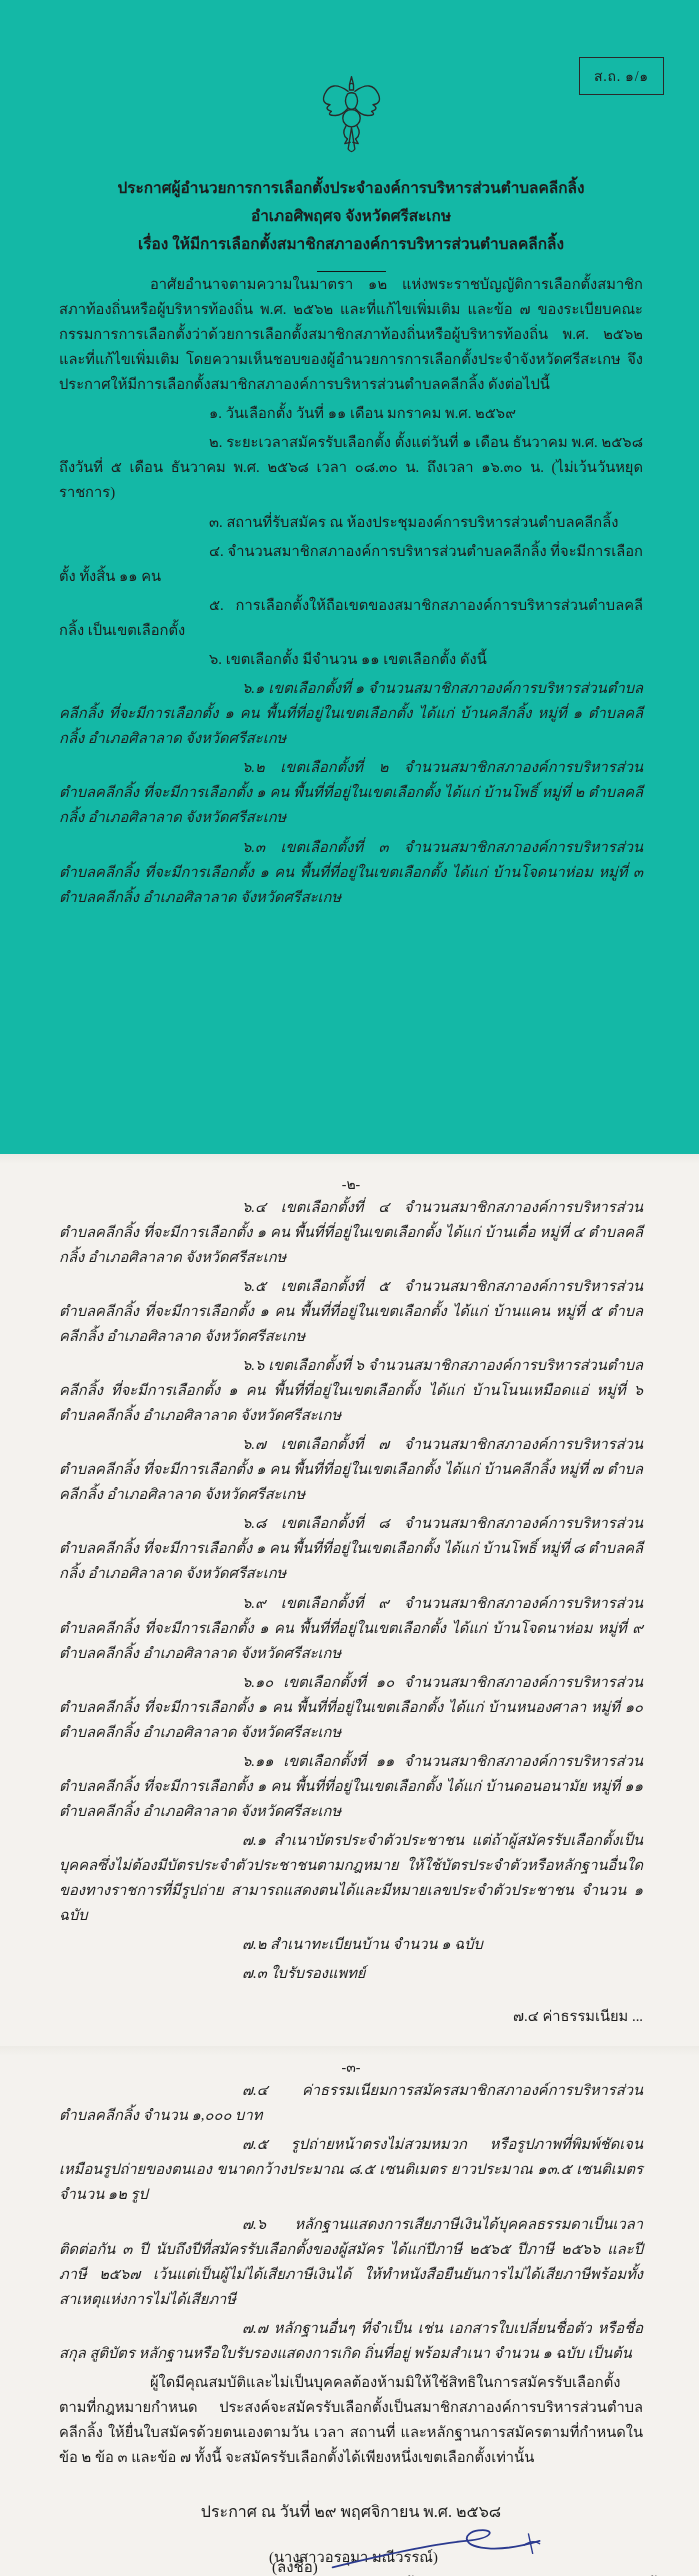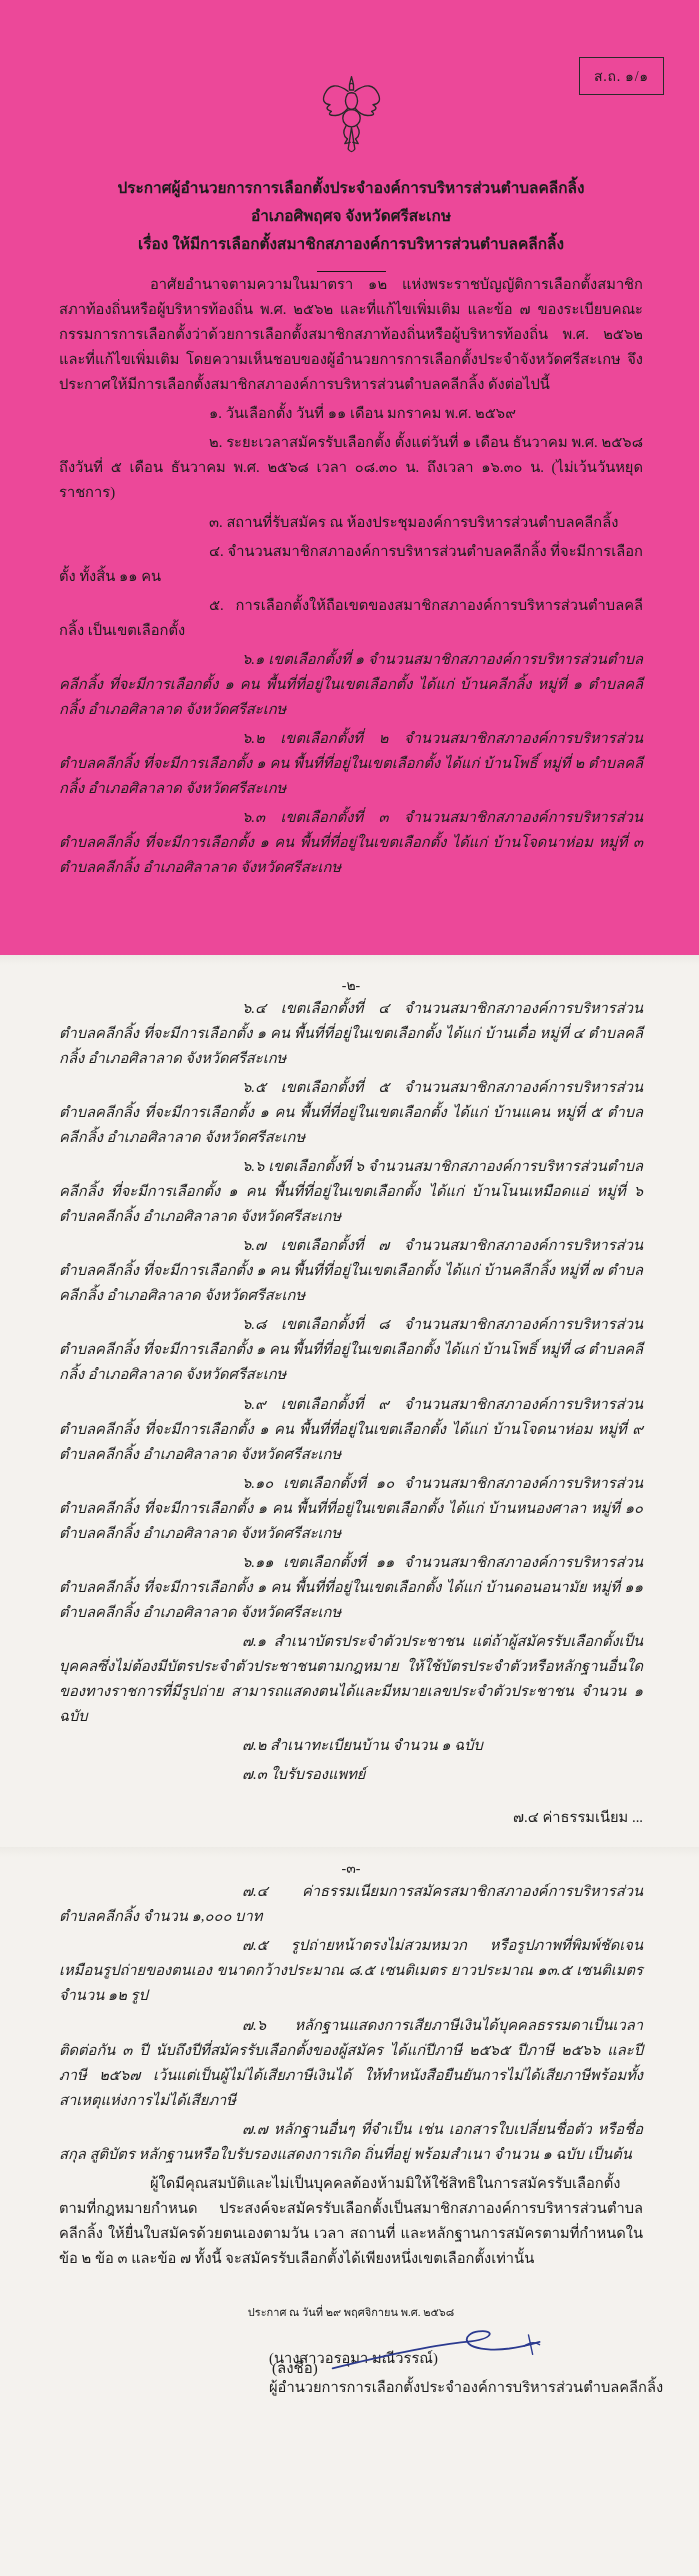--- a/index.html
+++ b/index.html
@@ -10,21 +10,21 @@
     -webkit-font-smoothing:antialiased;
   }
   .doc{width:699px;}
   .page{
     position:relative;
     width:699px;
     box-sizing:border-box;
     padding:0 56px 0 59px;
     overflow:hidden;
   }
-  .page1{height:955px;background:#ec4899;}
+  .page1{height:1154px;background:#14b8a6;}
   .page2{height:892px;background:linear-gradient(#eceae5,#f4f2ee 9.8px);}
   .page3{height:730px;background:linear-gradient(#edebe6,#f4f2ee 9.8px);}
   .form-code-box{
     position:absolute;top:57px;right:35px;
     width:83px;height:36px;
     border:1.4px solid #2a2a2a;
     display:flex;align-items:center;justify-content:center;
     font-size:14px;letter-spacing:0.7px;background:transparent;
   }
   .emblem{
@@ -47,21 +47,21 @@
   .first-block{margin-top:17px;}
   .catchword{
     text-align:right;font-size:14.7px;line-height:25px;margin:18px 0 0 0;
   }
   .page-label{
     text-align:center;font-size:14px;line-height:21px;margin:0;padding-top:19.6px;
   }
   .page3 .page-label{padding-top:11.2px;}
   .after-label{margin-top:9.8px;}
   .date-line{
-    text-align:center;font-size:11px;line-height:25px;margin:29px 0 13px 0;text-indent:0;
+    text-align:center;font-size:16px;line-height:25px;margin:29px 0 13px 0;text-indent:0;
   }
   .signature-block{
     position:relative;width:329px;margin:21px 0 0 210px;text-align:center;
   }
   .sign-label{
     position:absolute;left:3px;top:9.8px;font-size:15px;
   }
   .signature-svg{position:absolute;left:60px;top:-18px;}
   .sig-name{font-size:14.7px;line-height:24px;margin:36px 0 0 28px;}
   .sig-position{font-size:14.7px;line-height:24px;margin:1.4px 0 0 -98px;width:532px;text-align:center;}
@@ -93,20 +93,21 @@
 
     <hr class="rule">
 
     <p class="body indent-para">อาศัยอำนาจตามความในมาตรา ๑๒ แห่งพระราชบัญญัติการเลือกตั้งสมาชิกสภาท้องถิ่นหรือผู้บริหารท้องถิ่น พ.ศ. ๒๕๖๒ และที่แก้ไขเพิ่มเติม และข้อ ๗ ของระเบียบคณะกรรมการการเลือกตั้งว่าด้วยการเลือกตั้งสมาชิกสภาท้องถิ่นหรือผู้บริหารท้องถิ่น พ.ศ. ๒๕๖๒ และที่แก้ไขเพิ่มเติม โดยความเห็นชอบของผู้อำนวยการการเลือกตั้งประจำจังหวัดศรีสะเกษ จึงประกาศให้มีการเลือกตั้งสมาชิกสภาองค์การบริหารส่วนตำบลคลีกลิ้ง ดังต่อไปนี้</p>
 
     <p class="body indent-item">๑.  วันเลือกตั้ง วันที่ ๑๑ เดือน มกราคม พ.ศ. ๒๕๖๙</p>
     <p class="body indent-item">๒.  ระยะเวลาสมัครรับเลือกตั้ง ตั้งแต่วันที่ ๑ เดือน ธันวาคม พ.ศ. ๒๕๖๘ ถึงวันที่ ๕ เดือน ธันวาคม พ.ศ. ๒๕๖๘ เวลา ๐๘.๓๐ น. ถึงเวลา ๑๖.๓๐ น. (ไม่เว้นวันหยุดราชการ)</p>
     <p class="body indent-item">๓.  สถานที่รับสมัคร ณ ห้องประชุมองค์การบริหารส่วนตำบลคลีกลิ้ง</p>
     <p class="body indent-item">๔.  จำนวนสมาชิกสภาองค์การบริหารส่วนตำบลคลีกลิ้ง ที่จะมีการเลือกตั้ง ทั้งสิ้น ๑๑ คน</p>
     <p class="body indent-item">๕.  การเลือกตั้งให้ถือเขตของสมาชิกสภาองค์การบริหารส่วนตำบลคลีกลิ้ง เป็นเขตเลือกตั้ง</p>
+    <p class="body indent-item">๖.  เขตเลือกตั้ง มีจำนวน ๑๑ เขตเลือกตั้ง ดังนี้</p>
 
     <p class="body indent-sub">๖.๑ เขตเลือกตั้งที่ ๑ จำนวนสมาชิกสภาองค์การบริหารส่วนตำบลคลีกลิ้ง ที่จะมีการเลือกตั้ง ๑ คน พื้นที่ที่อยู่ในเขตเลือกตั้ง ได้แก่ บ้านคลีกลิ้ง หมู่ที่ ๑ ตำบลคลีกลิ้ง อำเภอศิลาลาด จังหวัดศรีสะเกษ</p>
     <p class="body indent-sub">๖.๒ เขตเลือกตั้งที่ ๒ จำนวนสมาชิกสภาองค์การบริหารส่วนตำบลคลีกลิ้ง ที่จะมีการเลือกตั้ง ๑ คน พื้นที่ที่อยู่ในเขตเลือกตั้ง ได้แก่ บ้านโพธิ์ หมู่ที่ ๒ ตำบลคลีกลิ้ง อำเภอศิลาลาด จังหวัดศรีสะเกษ</p>
     <p class="body indent-sub">๖.๓ เขตเลือกตั้งที่ ๓ จำนวนสมาชิกสภาองค์การบริหารส่วนตำบลคลีกลิ้ง ที่จะมีการเลือกตั้ง ๑ คน พื้นที่ที่อยู่ในเขตเลือกตั้ง ได้แก่ บ้านโจดนาห่อม หมู่ที่ ๓ ตำบลคลีกลิ้ง อำเภอศิลาลาด จังหวัดศรีสะเกษ</p>
 
   </section>
 
   <section class="page page2">
     <p class="page-label">-๒-</p>
 

